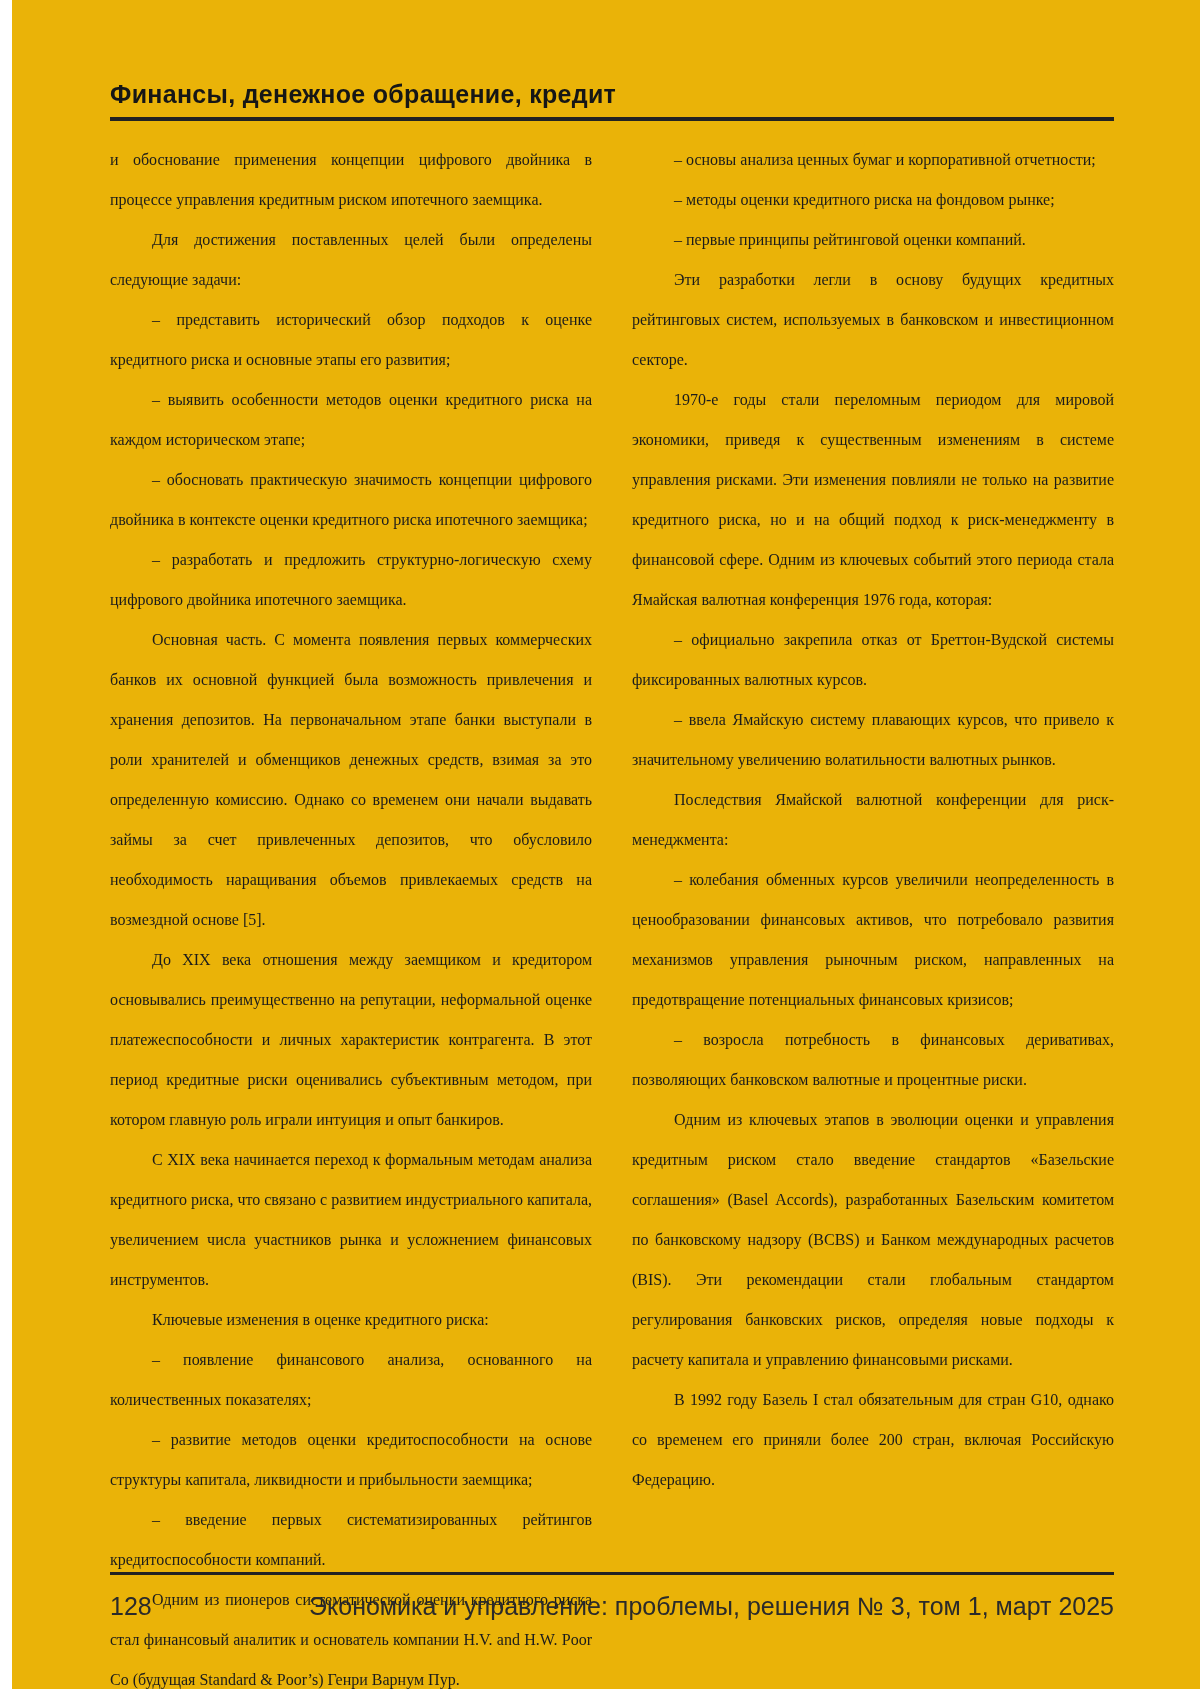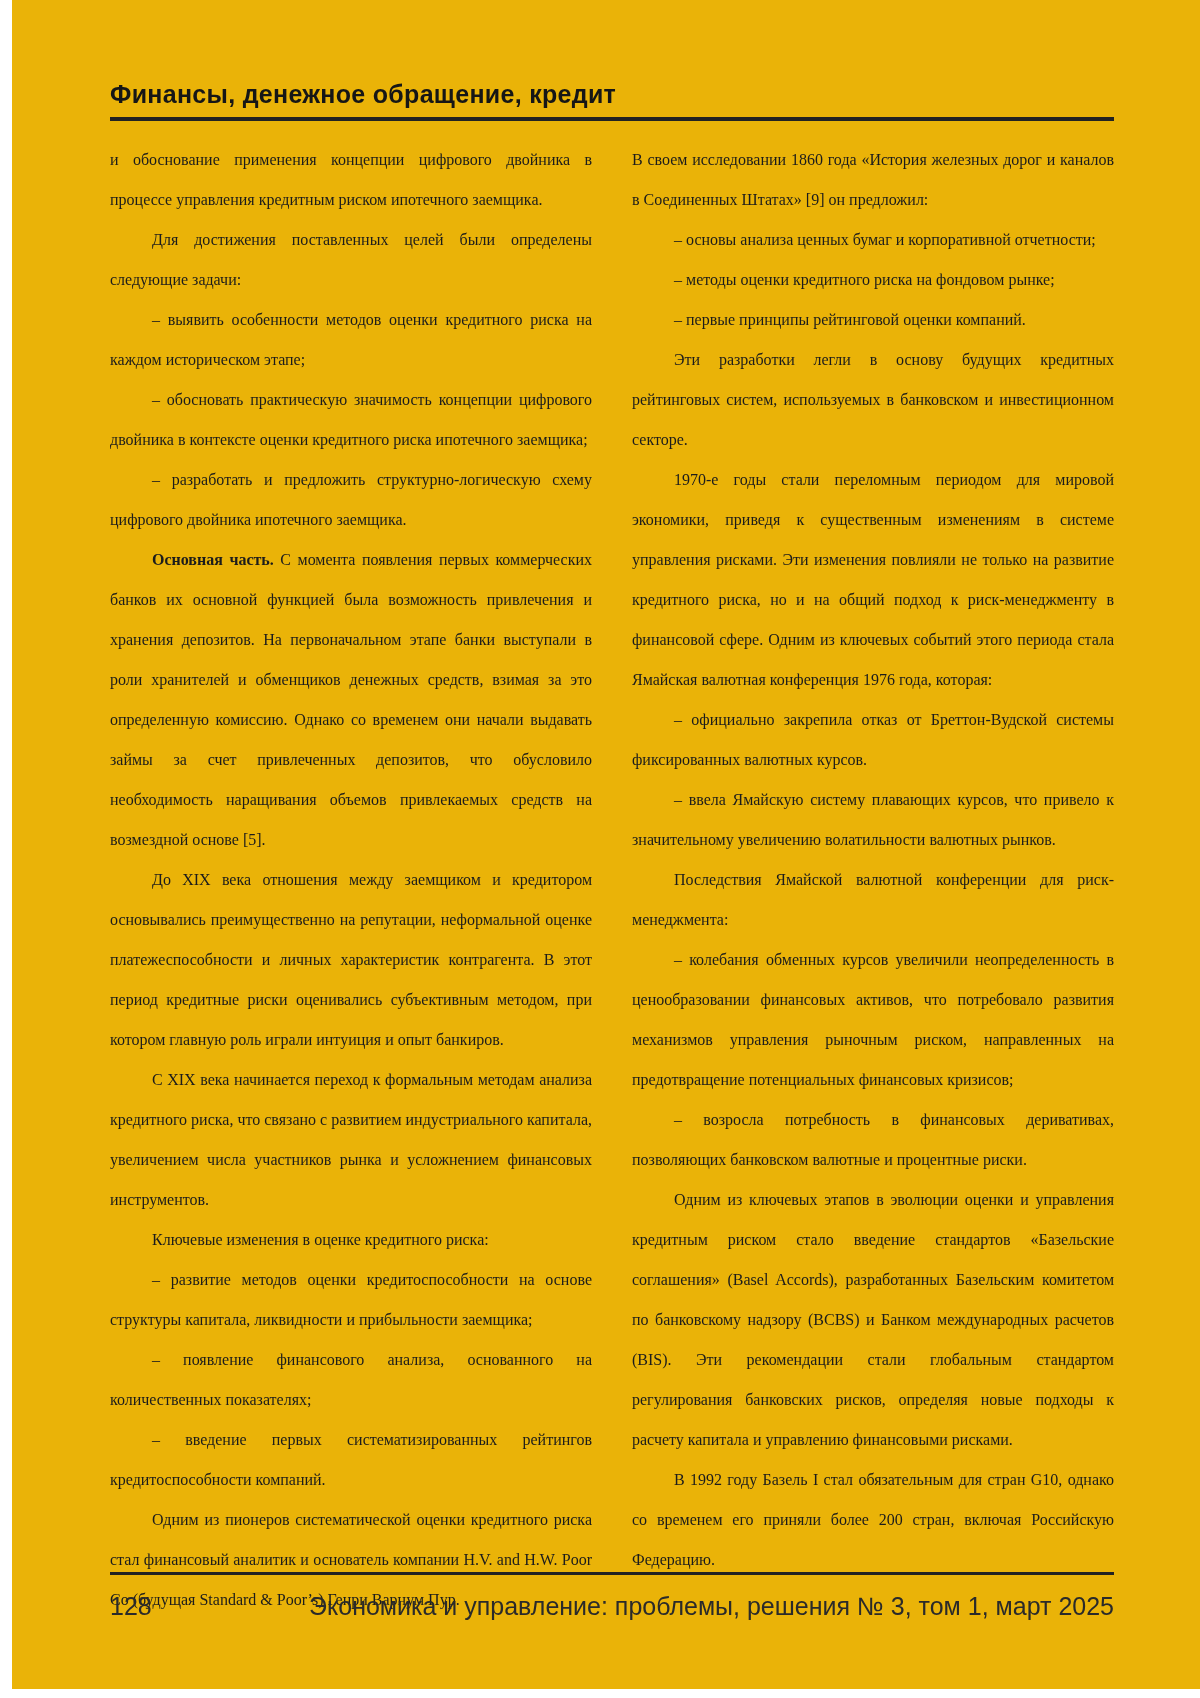--- a/index.html
+++ b/index.html
@@ -55,21 +55,21 @@
   }
   .col p {
     margin: 0;
     padding: 0;
     text-indent: 42px;
   }
   .col p.noindent {
     text-indent: 0;
   }
   .col b {
-    font-weight: bold;
+    font-weight: normal;
   }
   .foot-rule {
     position: absolute;
     left: 98px;
     top: 1572px;
     width: 1004px;
     height: 3px;
     background: #222222;
   }
   .footer {
@@ -91,34 +91,34 @@
 <div class="page">
 
   <div class="running-head">Финансы, денежное обращение, кредит</div>
 
   <div class="head-rule"></div>
 
   <div class="columns">
     <div class="col">
         <p class="noindent">и обоснование применения концепции цифрового двойника в процессе управления кредитным риском ипотечного заемщика.</p>
         <p>Для достижения поставленных целей были определены следующие задачи:</p>
+        <p>– представить исторический обзор подходов к оценке кредитного риска и основные этапы его развития;</p>
         <p>– выявить особенности методов оценки кредитного риска на каждом историческом этапе;</p>
         <p>– обосновать практическую значимость концепции цифрового двойника в контексте оценки кредитного риска ипотечного заемщика;</p>
         <p>– разработать и предложить структурно-логическую схему цифрового двойника ипотечного заемщика.</p>
         <p><b>Основная часть. </b>С момента появления первых коммерческих банков их основной функцией была возможность привлечения и хранения депозитов. На первоначальном этапе банки выступали в роли хранителей и обменщиков денежных средств, взимая за это определенную комиссию. Однако со временем они начали выдавать займы за счет привлеченных депозитов, что обусловило необходимость наращивания объемов привлекаемых средств на возмездной основе [5].</p>
         <p>До XIX века отношения между заемщиком и кредитором основывались преимущественно на репутации, неформальной оценке платежеспособности и личных характеристик контрагента. В этот период кредитные риски оценивались субъективным методом, при котором главную роль играли интуиция и опыт банкиров.</p>
         <p>С XIX века начинается переход к формальным методам анализа кредитного риска, что связано с развитием индустриального капитала, увеличением числа участников рынка и усложнением финансовых инструментов.</p>
         <p>Ключевые изменения в оценке кредитного риска:</p>
+        <p>– появление финансового анализа, основанного на количественных показателях;</p>
         <p>– развитие методов оценки кредитоспособности на основе структуры капитала, ликвидности и прибыльности заемщика;</p>
-        <p>– появление финансового анализа, основанного на количественных показателях;</p>
         <p>– введение первых систематизированных рейтингов кредитоспособности компаний.</p>
         <p>Одним из пионеров систематической оценки кредитного риска стал финансовый аналитик и основатель компании H.V. and H.W. Poor Co (будущая Standard &amp; Poor’s) Генри Варнум Пур.</p>
       </div>
     <div class="col">
-        <p class="noindent">В своем исследовании 1860 года «История железных дорог и каналов в Соединенных Штатах» [9] он предложил:</p>
         <p>– основы анализа ценных бумаг и корпоративной отчетности;</p>
         <p>– методы оценки кредитного риска на фондовом рынке;</p>
         <p>– первые принципы рейтинговой оценки компаний.</p>
         <p>Эти разработки легли в основу будущих кредитных рейтинговых систем, используемых в банковском и инвестиционном секторе.</p>
         <p>1970-е годы стали переломным периодом для мировой экономики, приведя к существенным изменениям в системе управления рисками. Эти изменения повлияли не только на развитие кредитного риска, но и на общий подход к риск-менеджменту в финансовой сфере. Одним из ключевых событий этого периода стала Ямайская валютная конференция 1976 года, которая:</p>
         <p>– официально закрепила отказ от Бреттон-Вудской системы фиксированных валютных курсов.</p>
         <p>– ввела Ямайскую систему плавающих курсов, что привело к значительному увеличению волатильности валютных рынков.</p>
         <p>Последствия Ямайской валютной конференции для риск-менеджмента:</p>
         <p>– колебания обменных курсов увеличили неопределенность в ценообразовании финансовых активов, что потребовало развития механизмов управления рыночным риском, направленных на предотвращение потенциальных финансовых кризисов;</p>
         <p>– возросла потребность в финансовых деривативах, позволяющих банковском валютные и процентные риски.</p>

